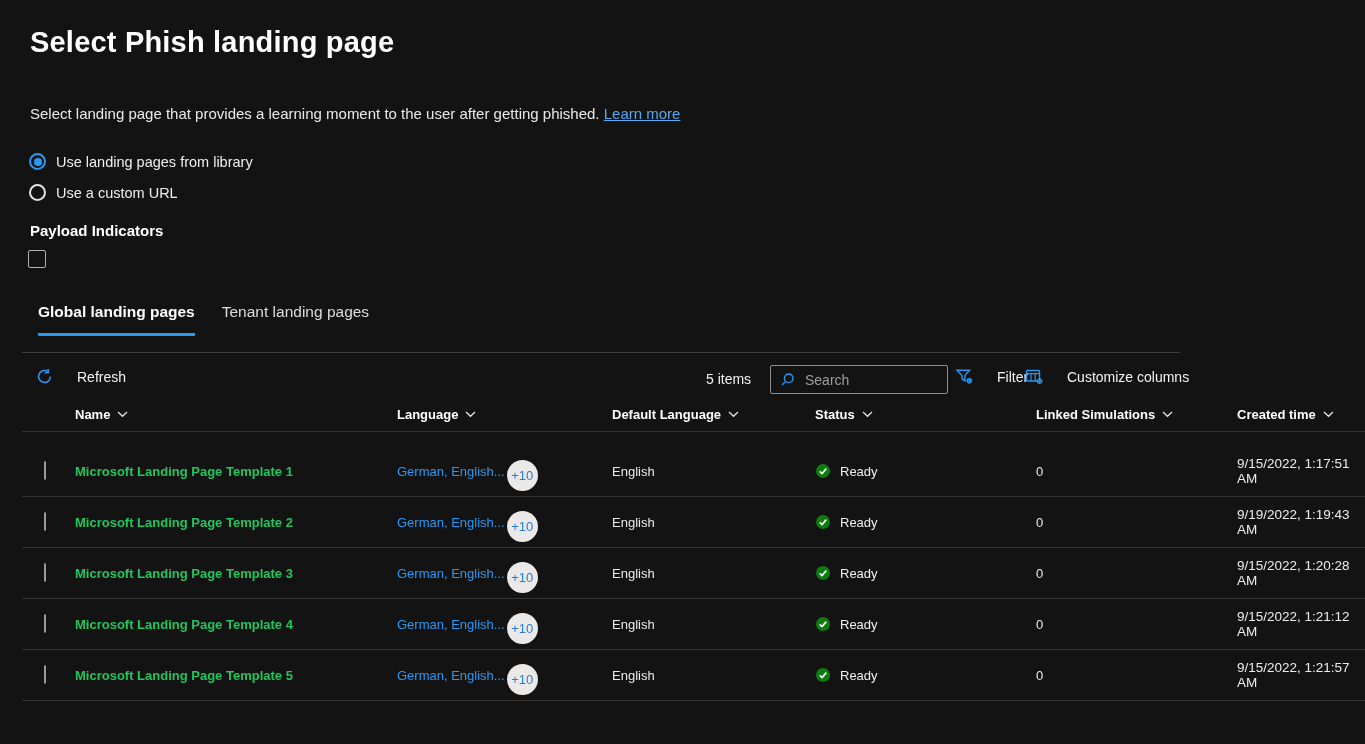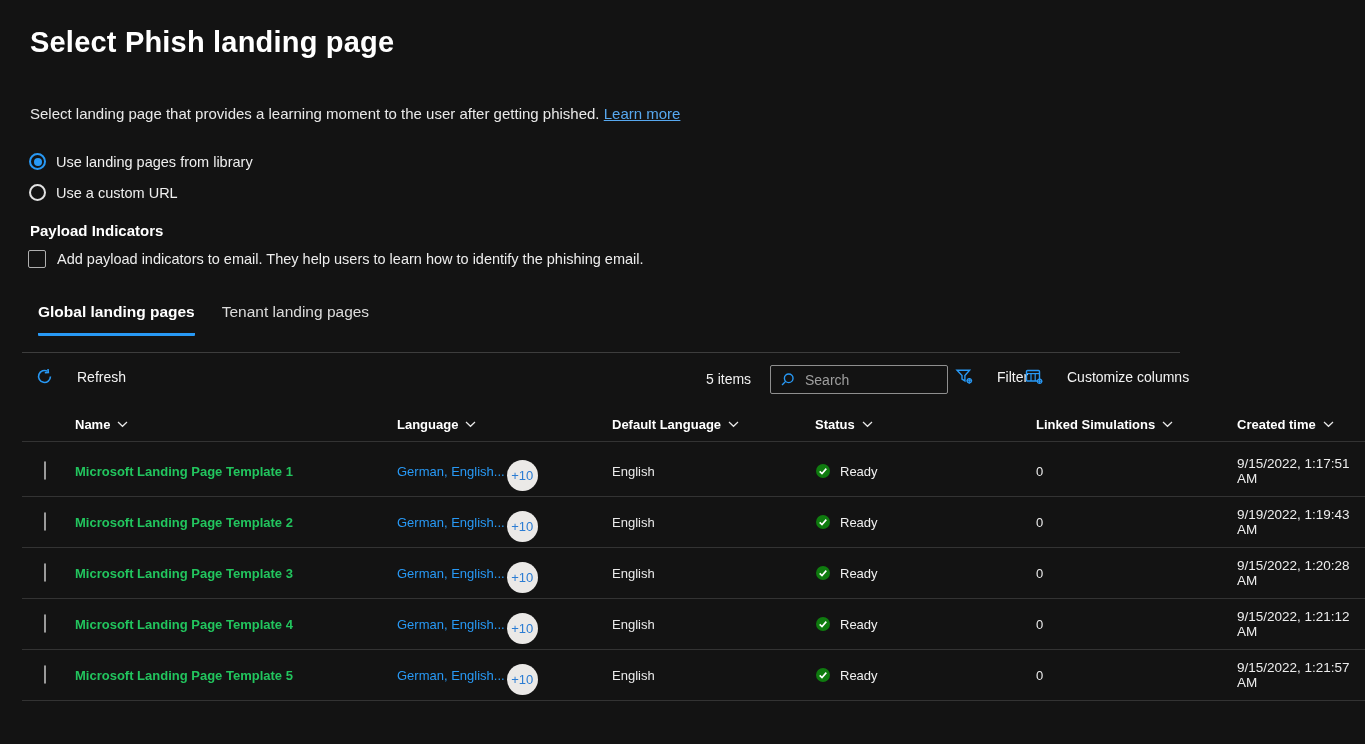--- a/index.html
+++ b/index.html
@@ -43,21 +43,21 @@
   #refresh-button{left:36px;top:368px;}
   #items-count{left:706px;top:371px;font-size:14px;color:#f0f0f0;}
   #search-box{left:770px;top:365px;width:178px;height:29px;border:1px solid #8f8f8f;border-radius:2px;box-sizing:border-box;display:flex;align-items:center;padding-left:9px;gap:8px;background:#131313;}
   #search-input{background:transparent;border:none;outline:none;color:#ddd;font-size:14px;width:120px;font-family:"Liberation Sans",sans-serif;}
   #search-input::placeholder{color:#9f9f9f;}
   #filter-button{left:955px;top:368px;}
   #customize-button{left:1025px;top:368px;}
 
   
   .grid{display:grid;grid-template-columns:53px 322px 215px 203px 221px 201px 128px;align-items:center;}
-  #table-header{left:22px;top:408px;width:1343px;height:33px;border-bottom:1px solid #333;font-size:13px;font-weight:bold;color:#fff;}
+  #table-header{left:22px;top:398px;width:1343px;height:33px;border-bottom:1px solid #333;font-size:13px;font-weight:bold;color:#fff;}
   .hcell{display:flex;align-items:center;gap:7px;cursor:pointer;}
   #table-body{left:22px;top:446px;width:1343px;}
   .t-row{height:51px;box-sizing:border-box;border-bottom:1px solid #333;}
   .cb-cell{padding-left:22px;}
   .row-checkbox{width:17px;height:17px;border:1px solid #9a9a9a;border-radius:2px;box-sizing:border-box;cursor:pointer;}
   .name-cell{font-size:13px;font-weight:bold;color:#22c55e;padding-right:10px;}
   .lang-cell{display:flex;align-items:center;}
   .lang-link{font-size:13px;color:var(--accent);cursor:pointer;white-space:nowrap;}
   .lang-badge{width:31px;height:31px;margin-left:2px;border-radius:50%;background:var(--badge_bg);color:var(--badge_text);font-size:13px;display:flex;align-items:center;justify-content:center;flex:none;cursor:pointer;margin-top:8px;}
   .def-cell,.linked-cell{font-size:13px;color:#eaeaea;}
@@ -85,21 +85,20 @@
     <div class="radio-row">
       <span class="radio-outer unsel"></span>
       <span class="radio-label">Use a custom URL</span>
     </div>
   </div>
 
   <div class="abs" id="payload-heading">Payload Indicators</div>
 
   <div class="abs" id="payload-row">
     <span class="checkbox"></span>
-    <span id="payload-label">Add payload indicators to email. They help users to learn how to identify the phishing email.</span>
   </div>
 
   <div class="abs" id="tabs">
     <div class="tab active">Global landing pages</div>
     <div class="tab">Tenant landing pages</div>
   </div>
 
   <div class="abs" id="toolbar-divider"></div>
 
   <div class="abs tool-btn" id="refresh-button">

